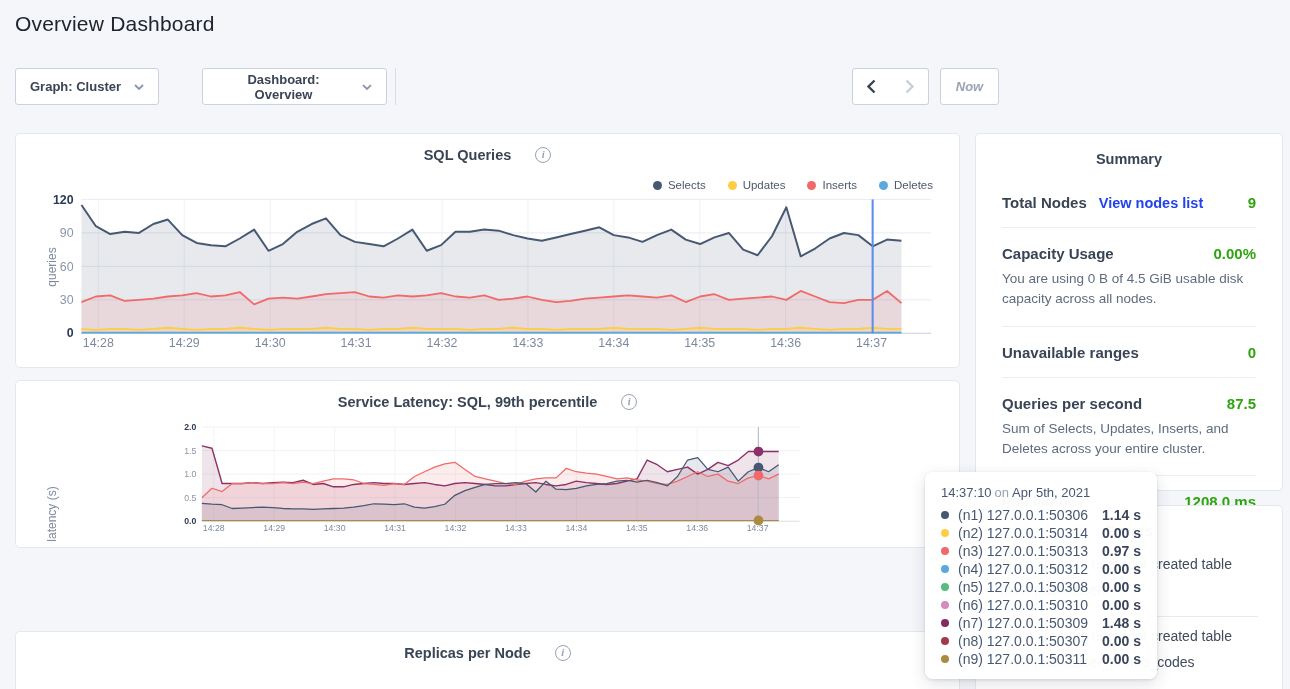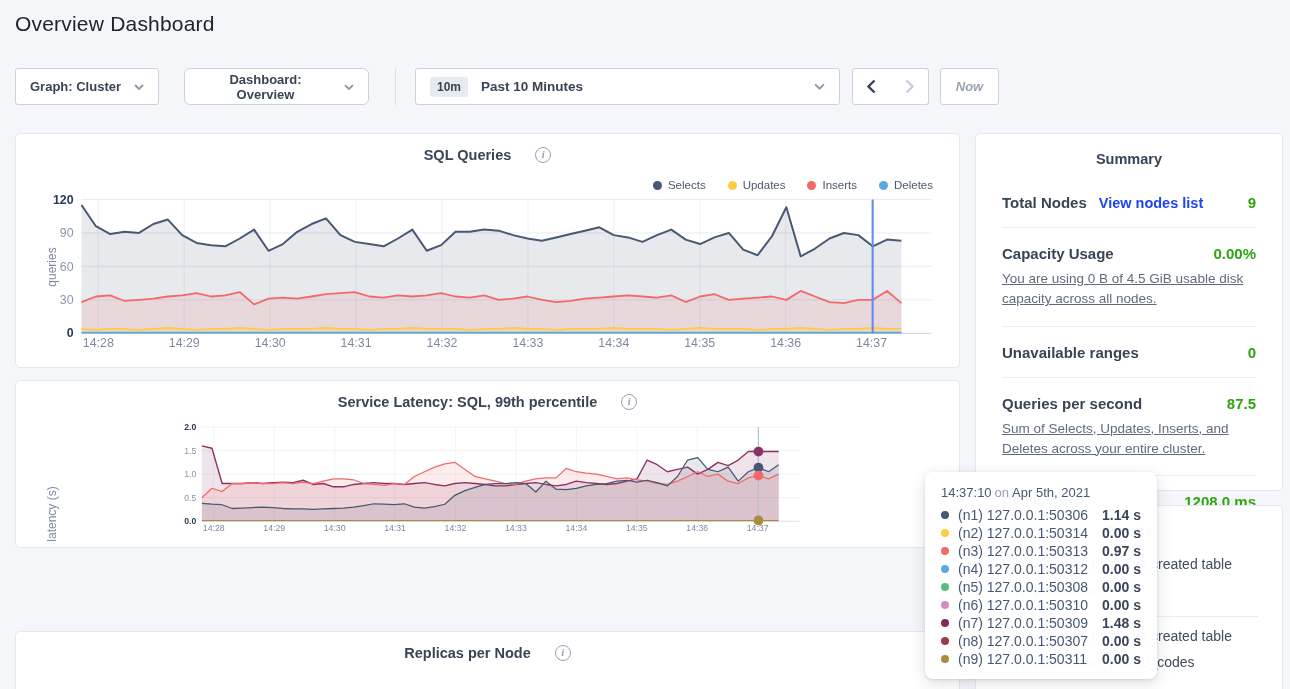--- a/index.html
+++ b/index.html
@@ -17,21 +17,21 @@
   
   .tbtn{
     position:absolute;top:68px;height:37px;box-sizing:border-box;
     background:#fff;border:1px solid #ccd2dd;border-radius:3px;
     display:flex;align-items:center;cursor:pointer;
     font-family:inherit;font-size:13px;font-weight:700;color:#394455;
     padding:0 14px;
   }
   .tbtn .chev{margin-left:12px;}
   #graph-dd{left:15px;width:144px;justify-content:space-between;}
-  #dash-dd{left:184px;width:185px;justify-content:space-between;border-radius:6px;}
+  #dash-dd{left:202px;width:185px;justify-content:space-between;}
   .vdivider{position:absolute;left:395px;top:68px;width:1px;height:37px;background:#d9dde5;}
   #time-dd{left:415px;width:425px;}
   .time-badge{
     background:#e7eaf1;border-radius:3px;padding:3px 7px;
     font-size:12px;font-weight:700;color:#394455;
   }
   .time-label{margin-left:13px;font-size:13.5px;}
   #time-dd .chev{margin-left:auto;}
   .arrow-btn{justify-content:center;padding:0;}
   #prev-btn{left:852px;width:39px;border-radius:3px 0 0 3px;}
@@ -68,21 +68,21 @@
     font-size:12px;color:#7e89a0;white-space:nowrap;
   }
   
   .side-title{padding-top:17px;text-align:center;font-size:14.5px;font-weight:700;color:#394455;}
   .srows{margin:10px 26px 0;}
   .srow{display:flex;flex-wrap:wrap;align-items:baseline;padding:17px 0 16px;border-bottom:1px solid #ebeef3;}
   .srow:last-child{border-bottom:none;}
   .slabel{font-size:15px;font-weight:700;color:#394455;}
   .slink{font-size:14.5px;font-weight:700;color:var(--link,#2043ef);margin-left:12px;cursor:pointer;}
   .svalue{margin-left:auto;font-size:15px;font-weight:700;color:var(--green,#2ea40e);}
-  .ssub{flex-basis:100%;margin-top:7px;font-size:13.5px;line-height:1.5;color:#5f6b7e;font-weight:400;text-decoration:underline;}
+  .ssub{flex-basis:100%;margin-top:7px;font-size:13.5px;line-height:1.5;color:#5f6b7e;font-weight:400;}
   
   .ev-rows{margin:6px 24px 0;}
   .ev-row{padding:10px 0 16px;border-bottom:1px solid #e8ebf1;}
   .ev-row:last-child{border-bottom:none;}
   .ev-line{font-size:14px;color:#414b5c;line-height:19px;white-space:nowrap;}
   .ev-line + .ev-line{margin-top:7px;}
   
   .tooltip{
     position:absolute;left:925px;top:472px;width:232px;box-sizing:border-box;
     background:rgba(255,255,255,0.97);border-radius:8px;
@@ -108,27 +108,20 @@
         <polyline points="1,1 5,5 9,1" fill="none" stroke="#8a95a8" stroke-width="1.8"></polyline>
       </svg>
   </button>
   <button class="tbtn" id="dash-dd">
     <span>Dashboard: Overview</span>
     <svg class="chev" width="10" height="6" viewBox="0 0 10 6">
         <polyline points="1,1 5,5 9,1" fill="none" stroke="#8a95a8" stroke-width="1.8"></polyline>
       </svg>
   </button>
   <div class="vdivider"></div>
-  <button class="tbtn" id="time-dd">
-    <span class="time-badge">10m</span>
-    <span class="time-label">Past 10 Minutes</span>
-    <svg class="chev" width="11" height="7" viewBox="0 0 10 6">
-        <polyline points="1,1 5,5 9,1" fill="none" stroke="#8a95a8" stroke-width="1.6"></polyline>
-      </svg>
-  </button>
   <button class="tbtn arrow-btn" id="prev-btn">
     <svg width="9" height="15" viewBox="0 0 9 15">
         <polyline points="7.5,1.5 1.5,7.5 7.5,13.5" fill="none" stroke="#3a4455" stroke-width="2.4"></polyline>
       </svg>
   </button>
   <button class="tbtn arrow-btn" id="next-btn">
     <svg width="9" height="15" viewBox="0 0 9 15">
         <polyline points="1.5,1.5 7.5,7.5 1.5,13.5" fill="none" stroke="#c9cfda" stroke-width="2.4"></polyline>
       </svg>
   </button>

